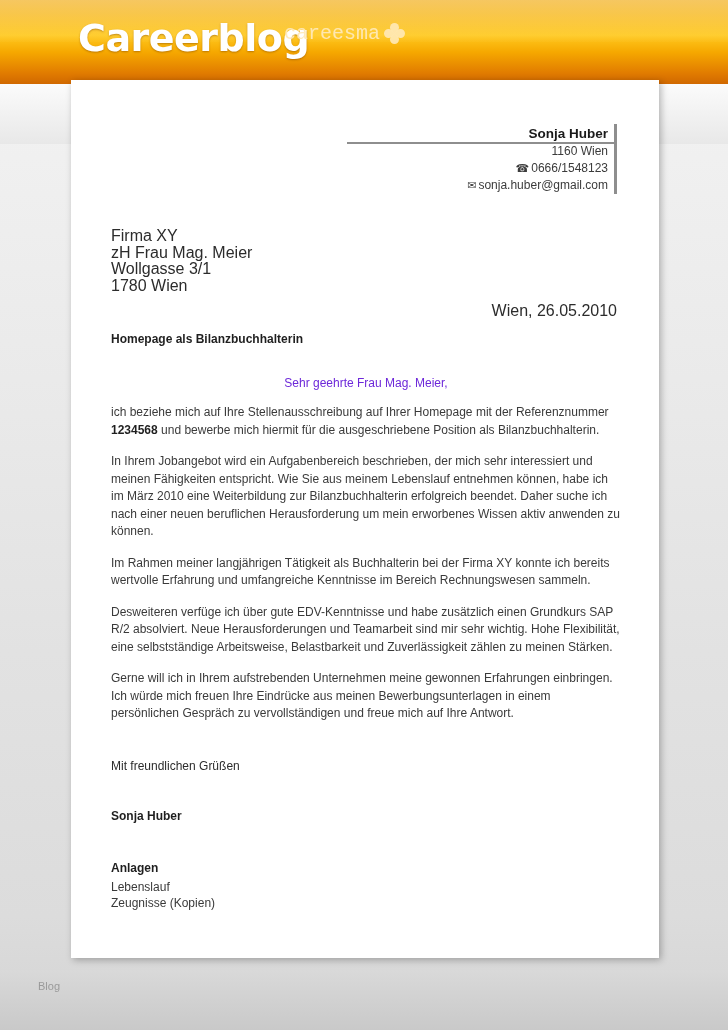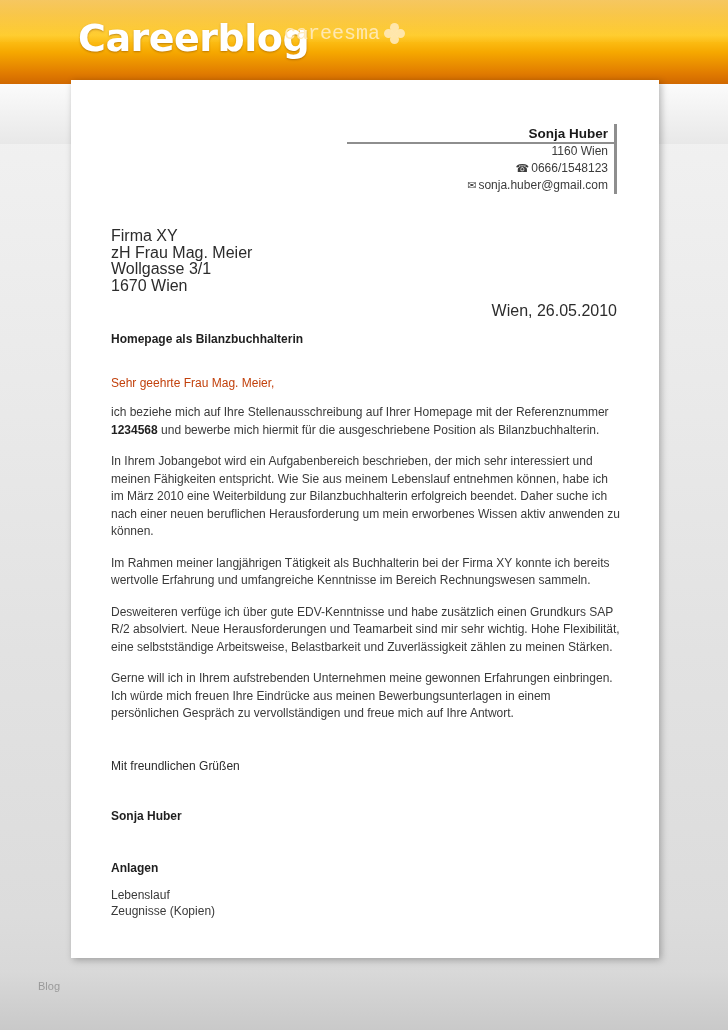--- a/index.html
+++ b/index.html
@@ -169,22 +169,23 @@
   }
 
   
   .body {
     position: absolute;
     left: 40px; top: 296px;
     width: 510px;
   }
   .salutation {
     font-size: 12px;
-    color: #c2410c;
+    color: #6d28d9;
     margin-bottom: 14px;
+    text-align: center;
   }
   .para {
     font-size: 12px;
     color: #3a3a3a;
     line-height: 17.5px;
     margin-bottom: 14px;
     text-align: left;
   }
   .para b { color: #1f1f1f; }
   .closing {
@@ -196,21 +197,21 @@
     font-size: 12px;
     font-weight: bold;
     color: #1f1f1f;
     margin-top: 36px;
   }
   .attachments-title {
     font-size: 12px;
     font-weight: bold;
     color: #1f1f1f;
     margin-top: 38px;
-    margin-bottom: 12px;
+    margin-bottom: 4px;
   }
   .attachment-item {
     font-size: 12px;
     color: #3a3a3a;
     line-height: 16.5px;
   }
 </style>
 </head>
 <body>
 
@@ -246,21 +247,21 @@
       <div class="sender-line">
         <span class="icon-inline">✉</span><span>sonja.huber@gmail.com</span>
       </div>
     </div>
     <div class="sender-underline"></div>
 
     <div class="recipient">
       <div>Firma XY</div>
       <div>zH Frau Mag. Meier</div>
       <div>Wollgasse 3/1</div>
-      <div>1670 Wien</div>
+      <div>1780 Wien</div>
     </div>
 
     <div class="date">Wien, 26.05.2010</div>
 
     <div class="subject">Homepage als Bilanzbuchhalterin</div>
 
     <div class="body">
       <div class="salutation">Sehr geehrte Frau Mag. Meier,</div>
 
       <div class="para">

